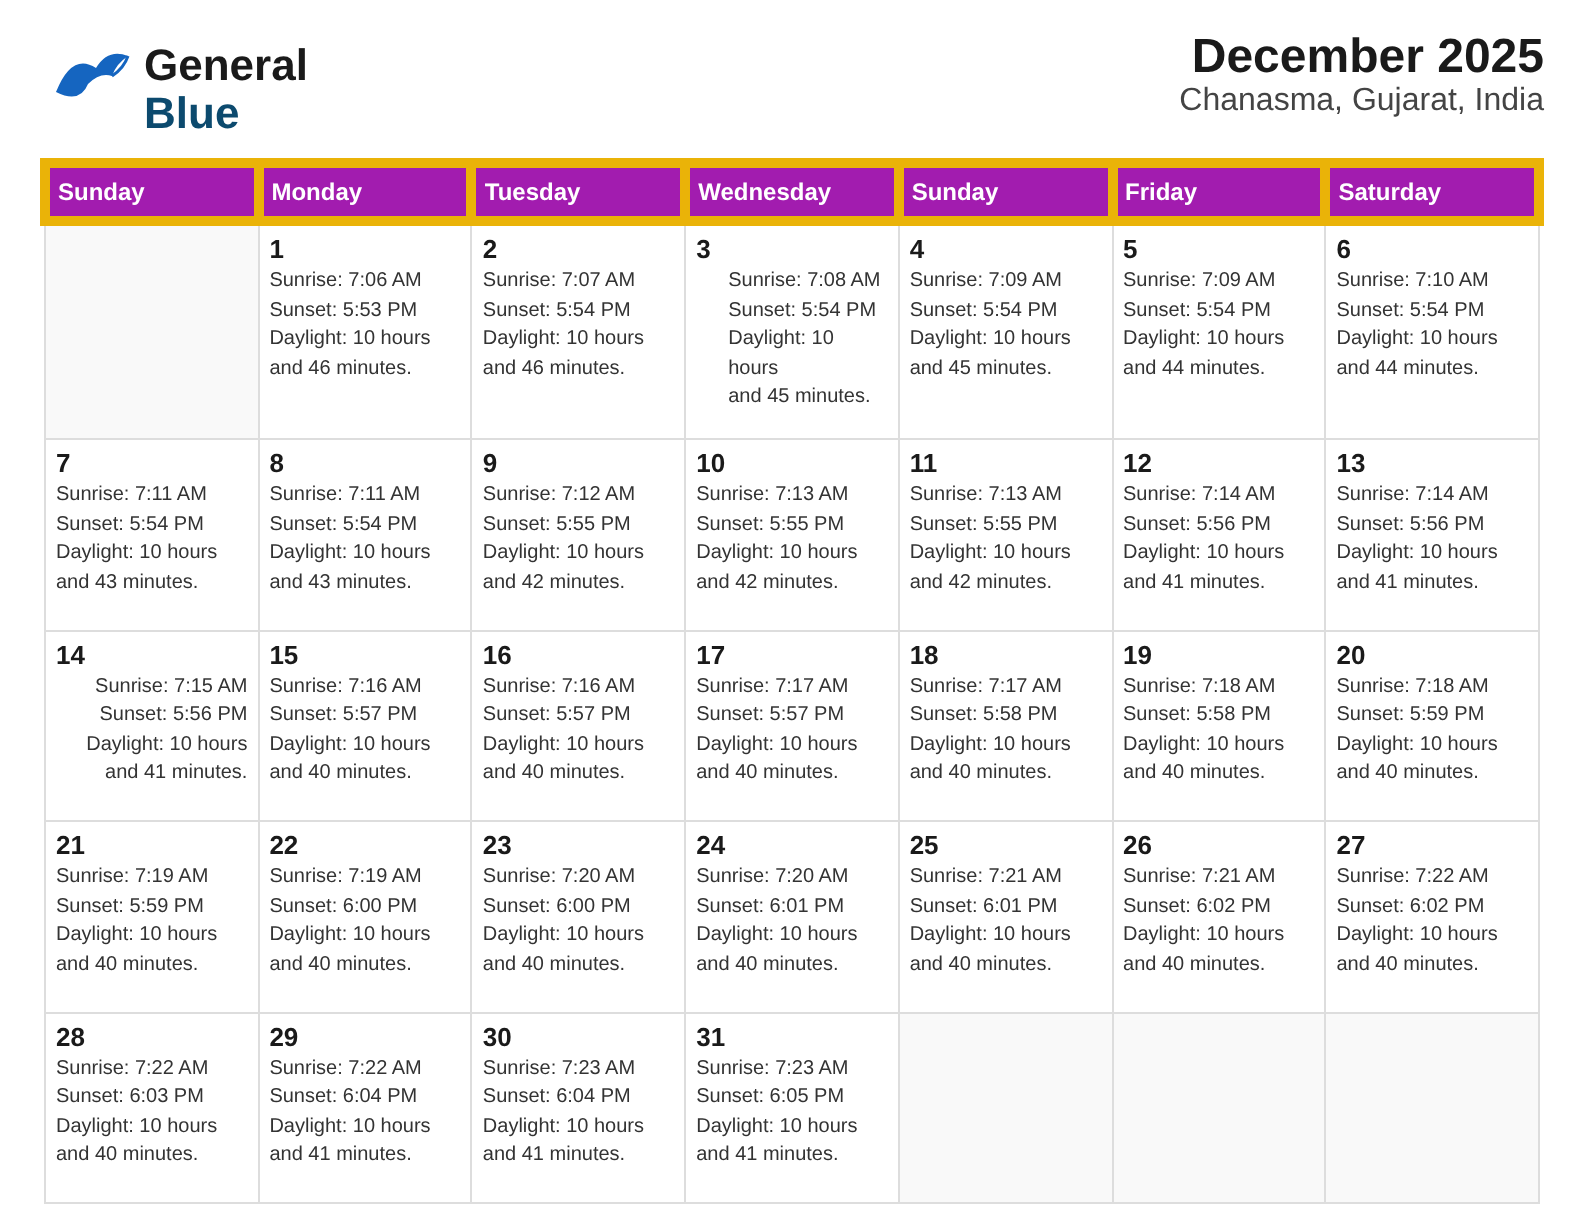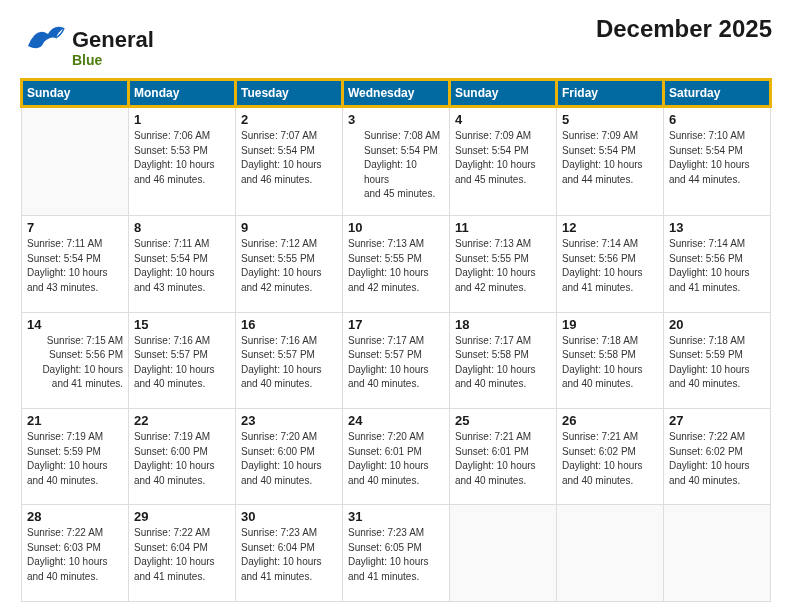--- a/index.html
+++ b/index.html
@@ -37,27 +37,27 @@
       color: #444;
     }
     .calendar {
       flex: 1;
       border: 1px solid #ccc;
       border-collapse: collapse;
       width: 100%;
       table-layout: fixed;
     }
     .calendar th {
-      background: #0369a1;
+      background: #a21caf;
       color: #fff;
       font-size: 12px;
       font-weight: bold;
       padding: 5px 4px;
       text-align: left;
-      border: 3px solid #eab308;
+      border: 5px solid #eab308;
     }
     .calendar td {
       vertical-align: top;
       padding: 4px 5px;
       border: 1px solid #ddd;
       font-size: 10.5px;
       color: #222;
       height: 88px;
     }
     .day-num {
@@ -89,25 +89,26 @@
         <svg width="48" height="48" viewBox="0 0 48 48">
 
           <path d="M8 30 Q16 10 28 18 Q34 8 44 12 Q38 16 36 22 Q30 20 24 26 Q20 36 8 30Z" fill="#1565c0"></path>
           <path d="M36 22 Q42 18 44 12" fill="none" stroke="#1565c0" stroke-width="1.5"></path>
         </svg>
       </div>
       <div>
         <div style="font-size:22px;font-weight:bold;line-height:1.1;">
           <span style="color:#1a1a1a;">General</span>
         </div>
-        <div style="font-size:14px;font-weight:bold;color:#4d7c0f;line-height:1.1;">Blue</div>
+        <div style="font-size:22px;font-weight:bold;color:#0c4a6e;line-height:1.1;">Blue</div>
       </div>
     </div>
     <div class="title-block">
       <div class="month-title">December 2025</div>
+      <div class="location">Chanasma, Gujarat, India</div>
     </div>
   </div>
 
   <table class="calendar">
     <thead>
       <tr>
       <th>Sunday</th>
           <th>Monday</th>
           <th>Tuesday</th>
           <th>Wednesday</th>

